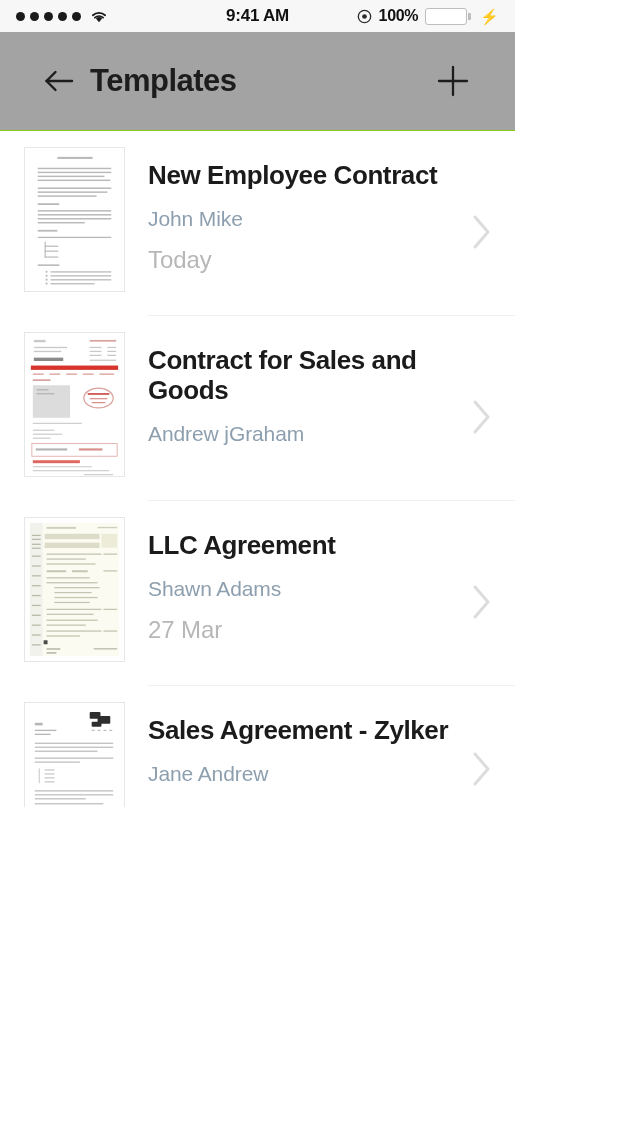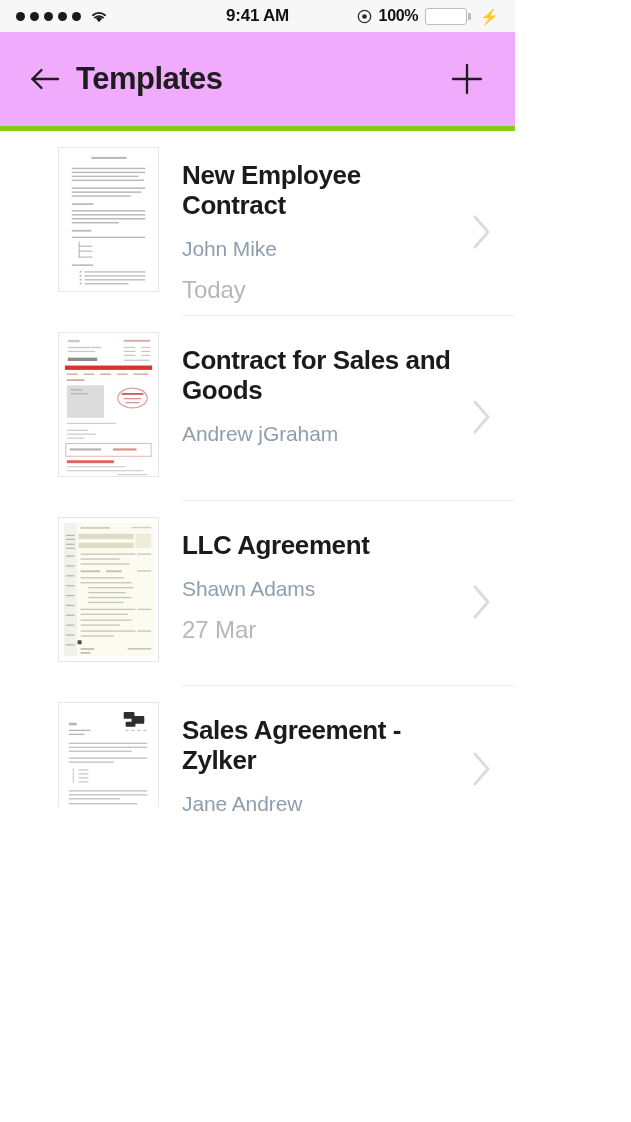--- a/index.html
+++ b/index.html
@@ -37,40 +37,40 @@
   .batt-body {
     width:42px; height:17px; border:1px solid #bdbdbd; border-radius:3px;
     padding:1.5px; background:#fff;
   }
   .batt-fill { width:100%; height:100%; background:#2ad04b; border-radius:1px; }
   .batt-cap { width:3px; height:7px; background:#bdbdbd; border-radius:0 1px 1px 0; margin-left:1px; }
   .bolt { font-size:15px; color:#111; margin-left:2px; line-height:1; }
 
   
   .navbar {
-    height:99px; background:#f0abfc;
-    border-bottom:5px solid #84cc16;
-    display:flex; align-items:center; padding:0 26px;
+    height:99px; background:#a3a3a3;
+    border-bottom:1px solid #84cc16;
+    display:flex; align-items:center; padding:0 40px;
     position:relative;
   }
   .back-btn {
     width:40px; height:40px; display:flex; align-items:center; justify-content:center;
     cursor:pointer; flex:0 0 auto;
   }
   .nav-title {
     font-size:31px; font-weight:bold; color:#1d1d1d;
     margin-left:10px; letter-spacing:-0.5px;
   }
   .add-btn {
     margin-left:auto; width:44px; height:44px;
     display:flex; align-items:center; justify-content:center; cursor:pointer;
   }
 
   
-  .list { background:#fff;margin-left:34px; }
+  .list { background:#fff; }
   .row {
     display:flex; align-items:flex-start;
     padding:16px 0 0 0; position:relative;
     min-height:185px; cursor:pointer;
   }
   .row .divider {
     position:absolute; left:148px; right:0; bottom:0;
     height:1px; background:#f0f0f0;
   }
   .row:last-child .divider { display:none; }

